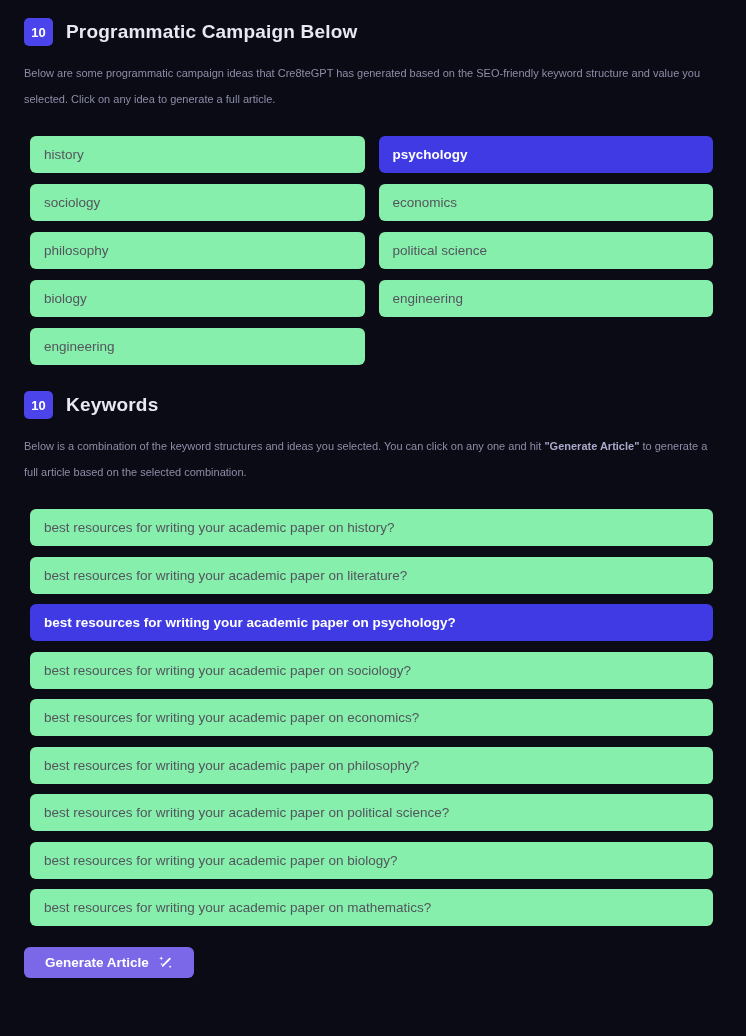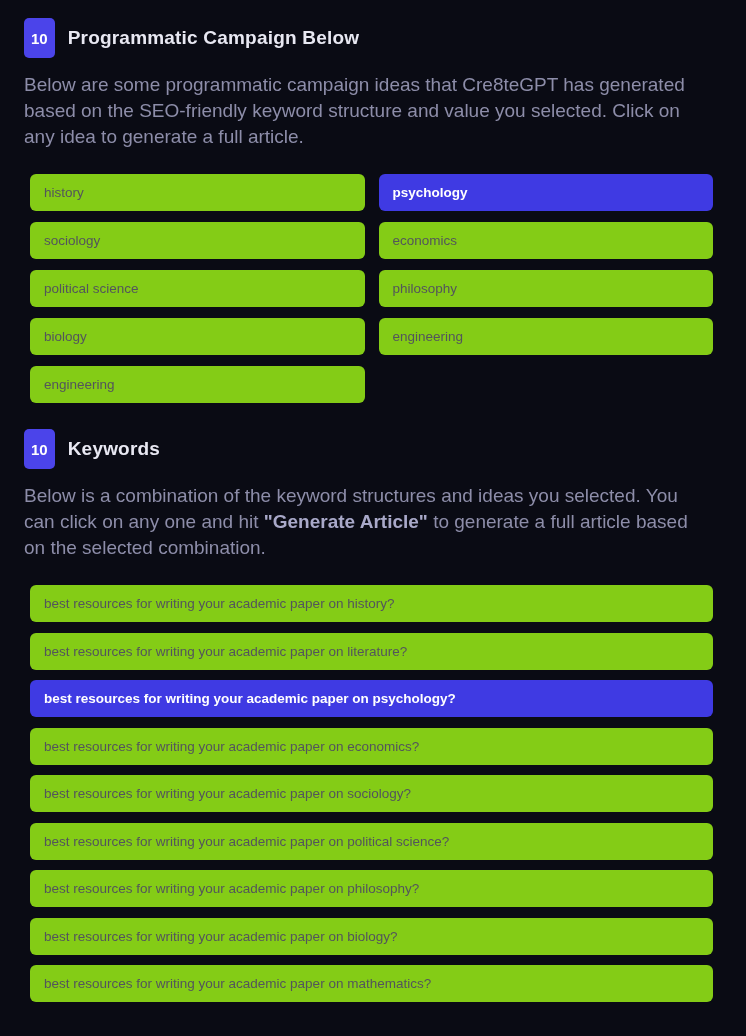--- a/index.html
+++ b/index.html
@@ -14,59 +14,59 @@
   .section-header {
     display: flex;
     align-items: center;
     gap: 13px;
     margin-bottom: 14px;
   }
   .badge {
     background: #4b44ea;
     color: #ffffff;
     font-weight: bold;
-    font-size: 15px;
+    font-size: 13px;
     border-radius: 5px;
-    height: 40px;
+    height: 28px;
     min-width: 29px;
     display: inline-flex;
     align-items: center;
     justify-content: center;
     padding: 0 7px;
   }
   .section-title {
     color: #e8e8f2;
     font-size: 19px;
     font-weight: bold;
     letter-spacing: 0.2px;
   }
   .section-desc {
     color: #8d8da9;
-    font-size: 19px;
+    font-size: 11px;
     line-height: 26px;
     max-width: 703px;
     margin-bottom: 24px;
   }
   .section-desc .desc-bold {
     color: #a9a9c9;
     font-weight: bold;
   }
 
   .ideas-grid {
     margin-left: 6px;
     display: grid;
     grid-template-columns: 1fr 1fr;
     column-gap: 14px;
     row-gap: 11px;
     margin-bottom: 26px;
   }
   .card {
     display: block;
     width: 100%;
-    background: #84cc16;
+    background: #86efac;
     border: none;
     border-radius: 6px;
     height: 37px;
     line-height: 37px;
     text-align: left;
     padding: 0 14px;
     font-size: 13.5px;
     color: #53555c;
     font-family: inherit;
     cursor: pointer;
@@ -89,67 +89,66 @@
 
   .generate-btn {
     display: inline-flex;
     align-items: center;
     gap: 9px;
     background: #7a68e8;
     color: #ffffff;
     border: none;
     border-radius: 6px;
     height: 31px;
-    padding: 0 6px;
+    padding: 0 21px;
     font-size: 13.5px;
     font-weight: bold;
     font-family: inherit;
     cursor: pointer;
-    margin-top: 34px;
   }
   .generate-btn .wand { display: inline-flex; align-items: center; }
 </style>
 </head>
 <body>
 
 <div class="page">
 
   <section>
     <div class="section-header">
       <span class="badge">10</span>
       <h2 class="section-title">Programmatic Campaign Below</h2>
     </div>
     <p class="section-desc">Below are some programmatic campaign ideas that Cre8teGPT has generated based on the SEO-friendly keyword structure and value you selected. Click on any idea to generate a full article.</p>
     <div class="ideas-grid">
         <button class="card">history</button>
         <button class="card selected">psychology</button>
         <button class="card">sociology</button>
         <button class="card">economics</button>
+        <button class="card">philosophy</button>
         <button class="card">political science</button>
-        <button class="card">philosophy</button>
         <button class="card">biology</button>
         <button class="card">engineering</button>
         <button class="card">engineering</button>
       </div>
   </section>
 
   <section>
     <div class="section-header">
       <span class="badge">10</span>
       <h2 class="section-title">Keywords</h2>
     </div>
     <p class="section-desc"><span>Below is a combination of the keyword structures and ideas you selected. You can click on any one and hit </span><span class="desc-bold">"Generate Article"</span><span> to generate a full article based on the selected combination.</span></p>
     <div class="keyword-list">
         <button class="card">best resources for writing your academic paper on history?</button>
         <button class="card">best resources for writing your academic paper on literature?</button>
         <button class="card selected">best resources for writing your academic paper on psychology?</button>
+        <button class="card">best resources for writing your academic paper on sociology?</button>
         <button class="card">best resources for writing your academic paper on economics?</button>
-        <button class="card">best resources for writing your academic paper on sociology?</button>
+        <button class="card">best resources for writing your academic paper on philosophy?</button>
         <button class="card">best resources for writing your academic paper on political science?</button>
-        <button class="card">best resources for writing your academic paper on philosophy?</button>
         <button class="card">best resources for writing your academic paper on biology?</button>
         <button class="card">best resources for writing your academic paper on mathematics?</button>
       </div>
   </section>
 
   <button class="generate-btn">
     <span>Generate Article</span>
     <span class="wand">
       <svg width="15" height="15" viewBox="0 0 16 16" fill="none" xmlns="http://www.w3.org/2000/svg">
         <line x1="5" y1="11.6" x2="12.6" y2="4" stroke="#ffffff" stroke-width="1.9" stroke-linecap="round"></line>

